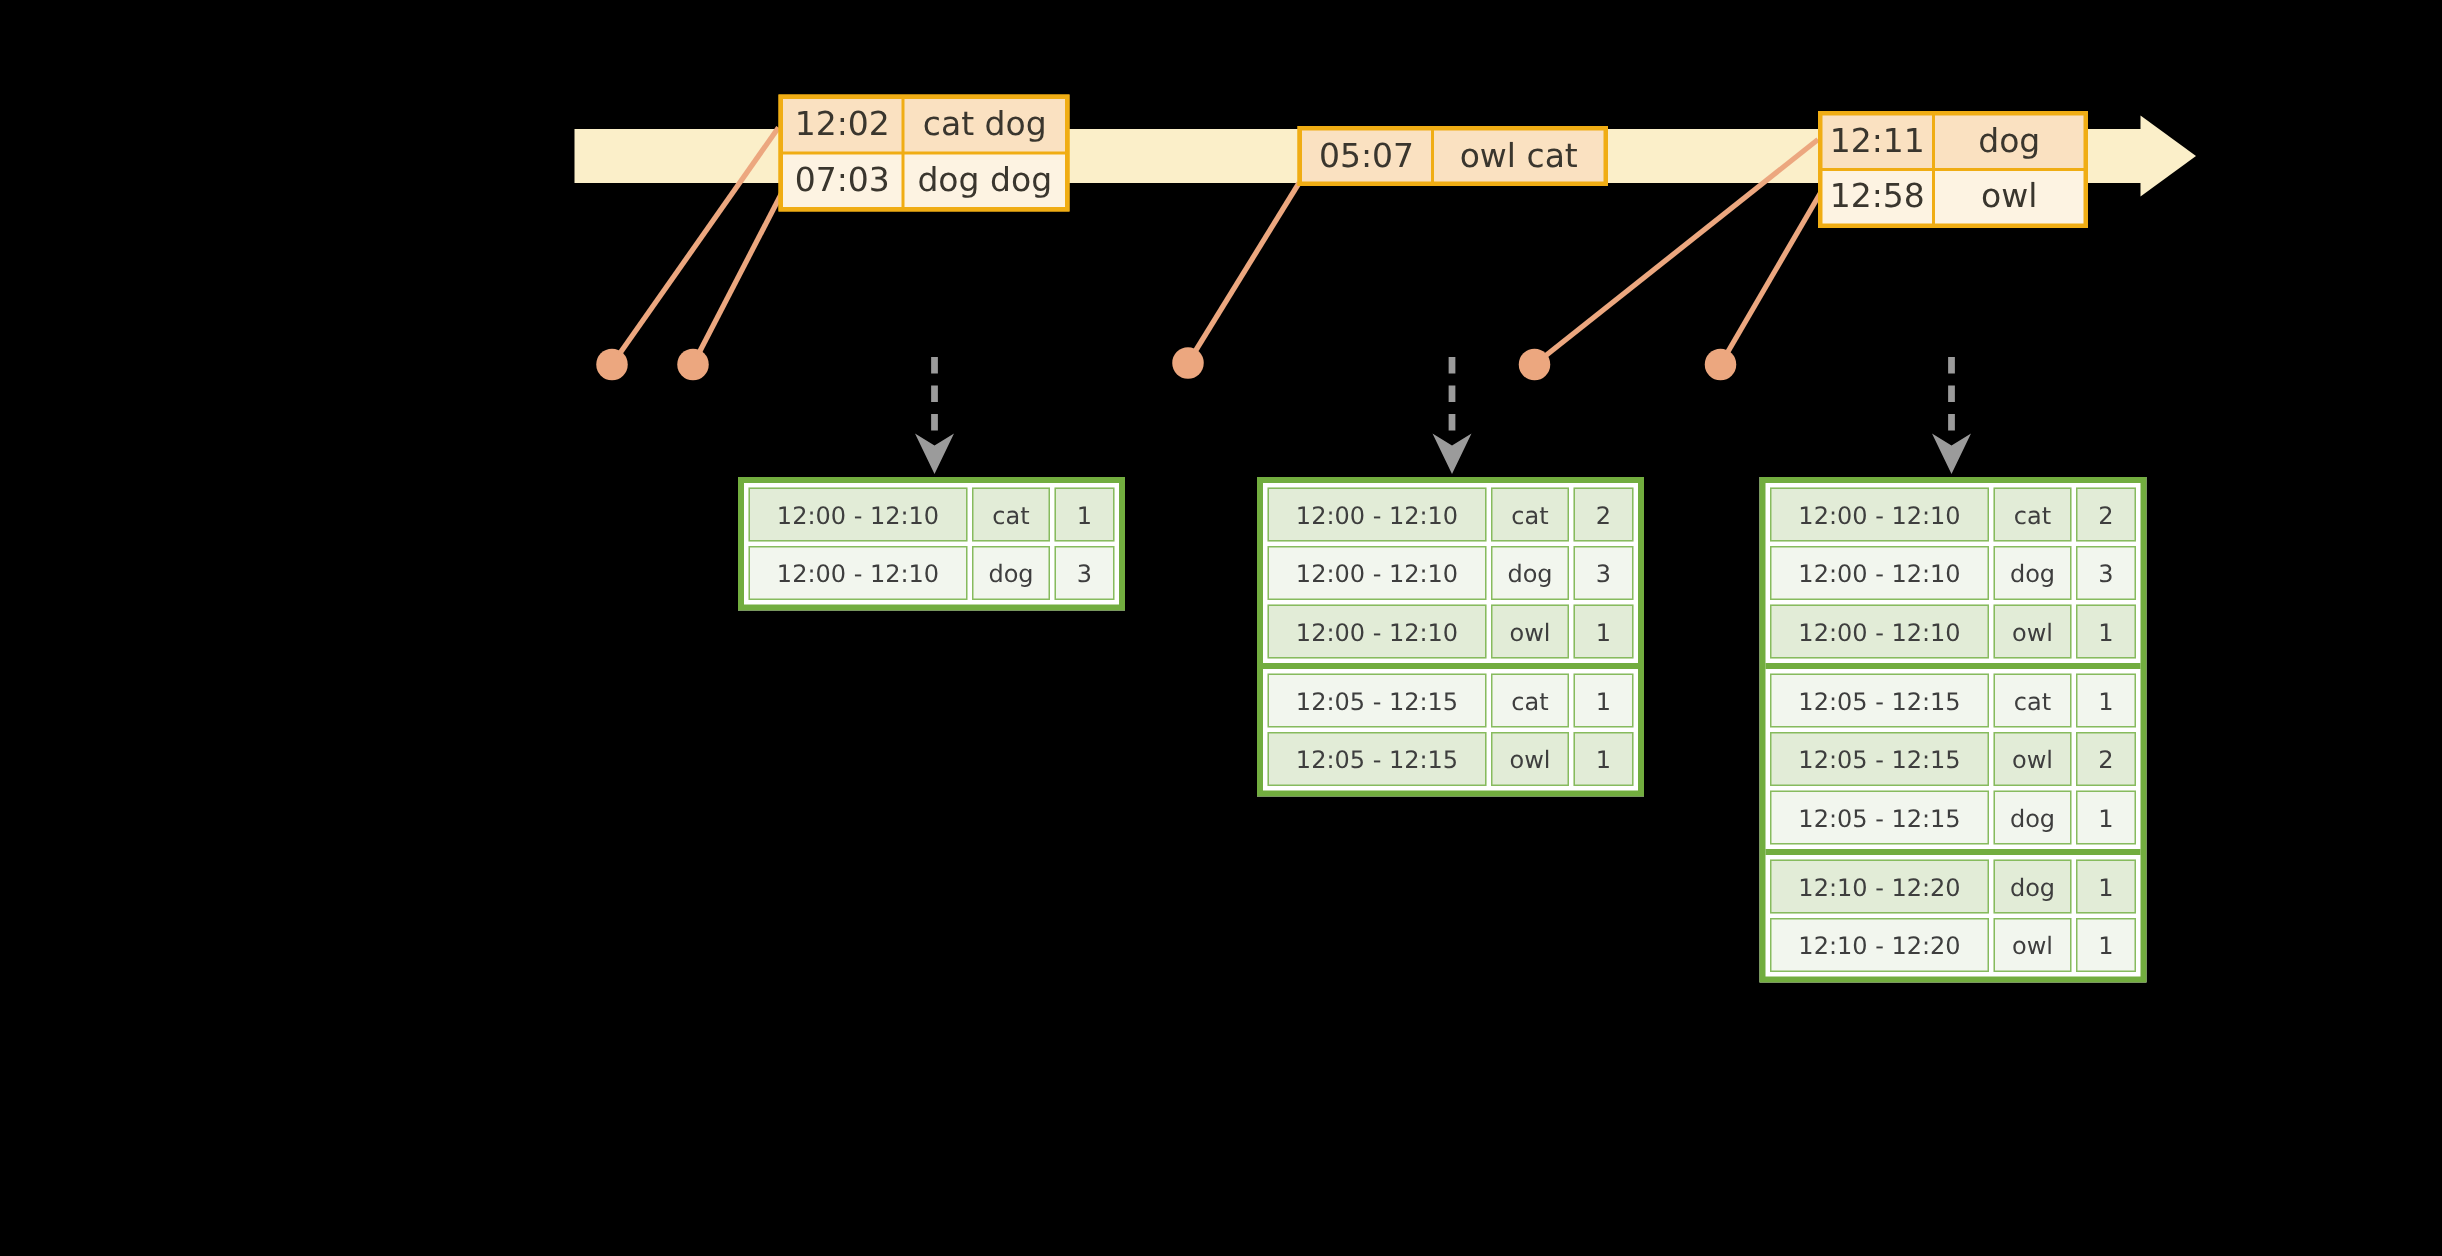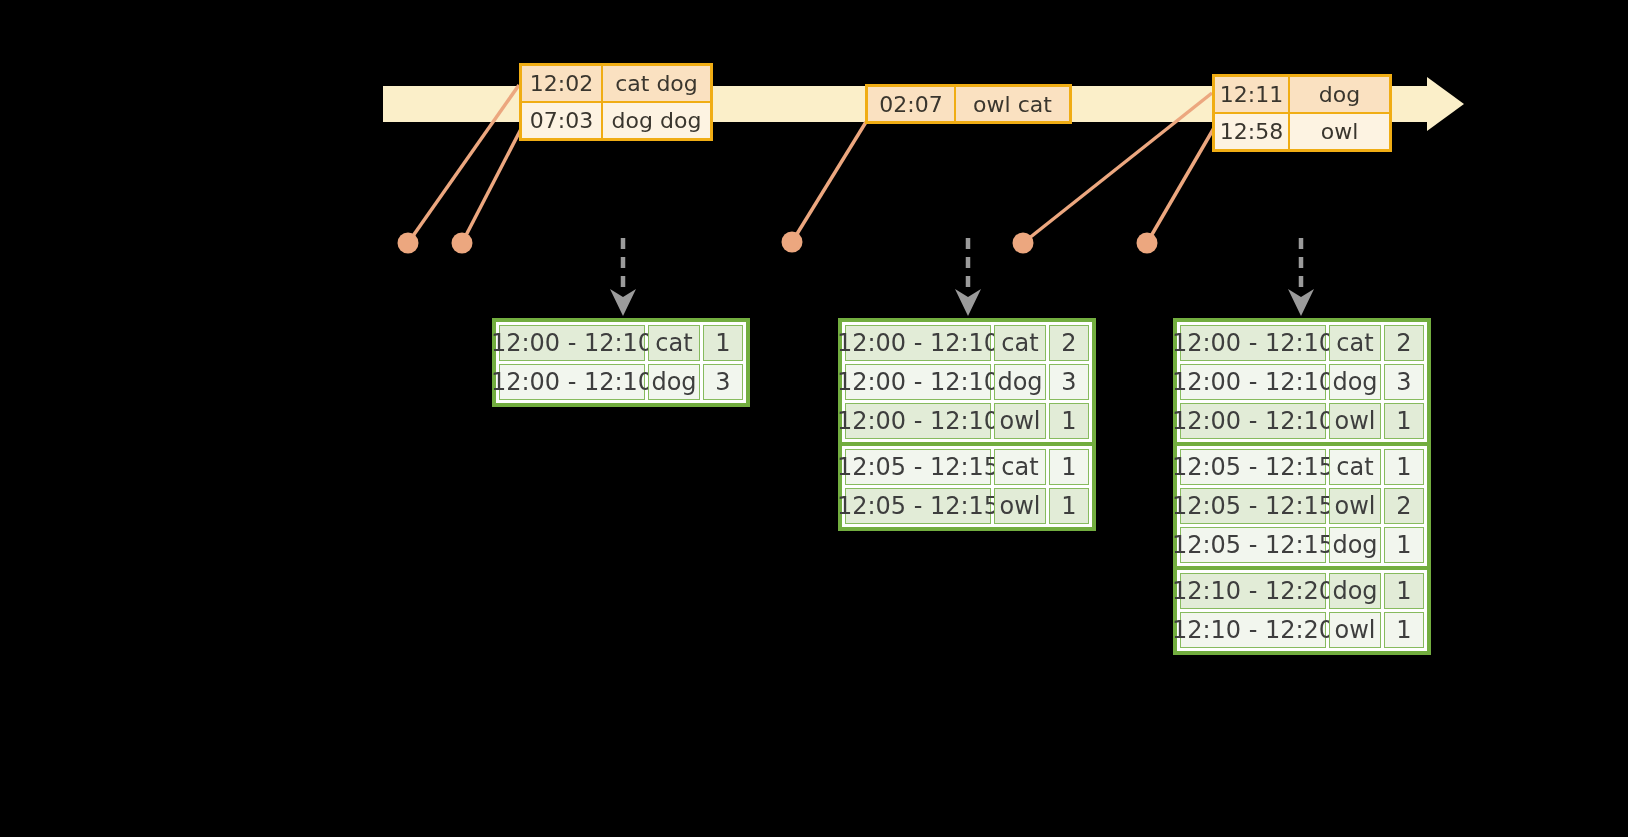--- a/index.html
+++ b/index.html
@@ -22,21 +22,21 @@
          font-size:22px;color:#3A362E;white-space:nowrap;}
   .ecell.short{height:34px;}
   .edark{background:var(--event-fill-dark,#FAE1C1);}
   .elight{background:var(--event-fill-light,#FDF3E2);}
 
   
   .rtable{position:absolute;background:#fff;border:4px solid var(--result-border,#72AD3F);
           padding:3px;display:flex;flex-direction:column;gap:3px;}
   .rrow{display:grid;grid-template-columns:146px 52px 40px;gap:3px;}
   .rcell{height:34px;border:1px solid #87BB5E;display:flex;align-items:center;justify-content:center;
-         font-size:24px;color:var(--text,#3E3E3E);white-space:nowrap;}
+         font-size:16px;color:var(--text,#3E3E3E);white-space:nowrap;}
   .rdark{background:var(--result-fill-dark,#E2ECD7);}
   .rlight{background:var(--result-fill-light,#F2F6EE);}
   .rsep{height:4px;background:var(--result-border,#72AD3F);margin:0 -3px;}
 </style>
 </head>
 <body>
 
 <div class="canvas">
 
   <div class="band"></div>
@@ -70,21 +70,21 @@
   </svg>
 
   <div class="etable" style="left:519px;top:63px;grid-template-columns:79px 107px;">
     <div class="ecell edark">12:02</div>
     <div class="ecell edark">cat dog</div>
     <div class="ecell elight">07:03</div>
     <div class="ecell elight">dog dog</div>
   </div>
 
   <div class="etable" style="left:865px;top:84px;grid-template-columns:86px 113px;">
-    <div class="ecell short edark">02:07</div>
+    <div class="ecell short edark">05:07</div>
     <div class="ecell short edark">owl cat</div>
   </div>
 
   <div class="etable" style="left:1212px;top:74px;grid-template-columns:73px 99px;">
     <div class="ecell edark">12:11</div>
     <div class="ecell edark">dog</div>
     <div class="ecell elight">12:58</div>
     <div class="ecell elight">owl</div>
   </div>
 

